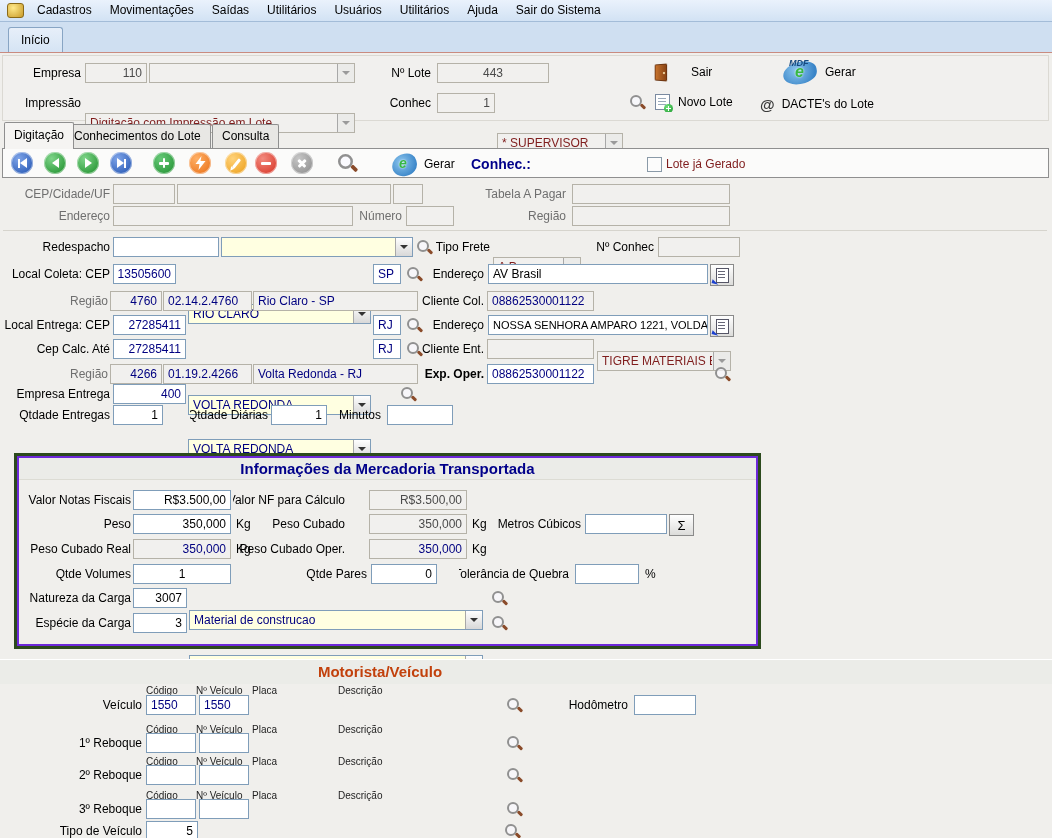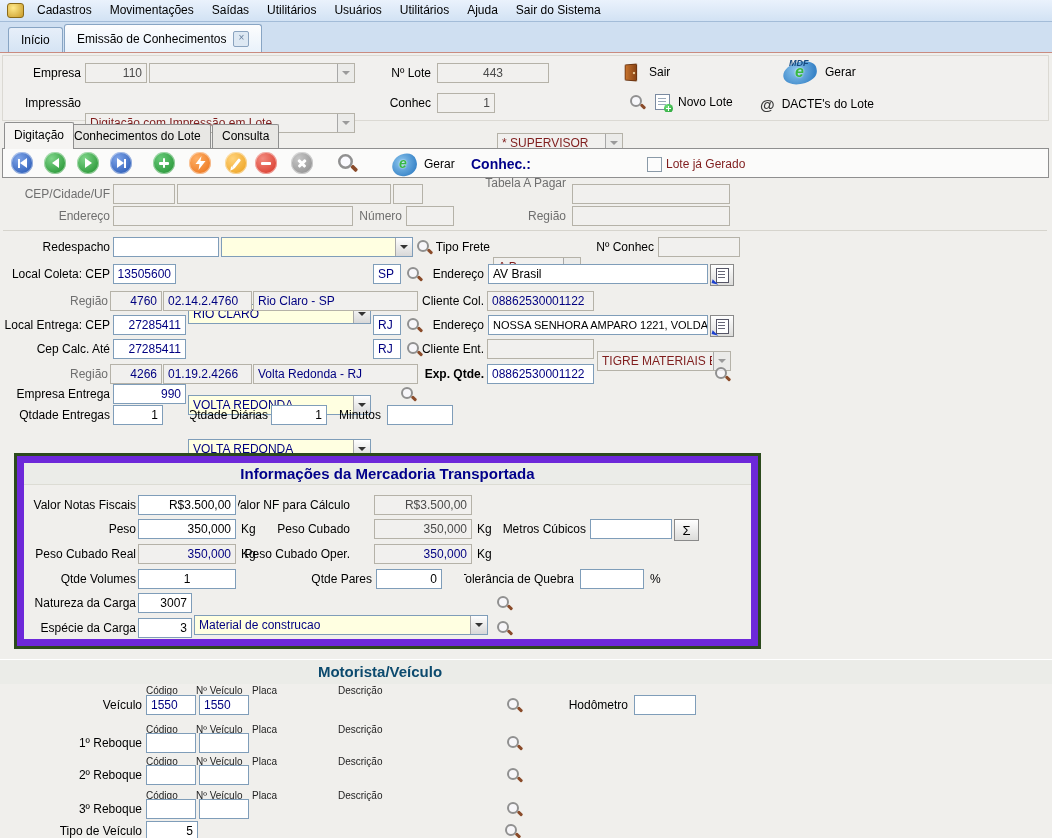--- a/index.html
+++ b/index.html
@@ -75,24 +75,24 @@
   .plusdot::before{content:"";position:absolute;left:2px;top:3.7px;width:5px;height:1.6px;background:#fff}
   .plusdot::after{content:"";position:absolute;left:3.7px;top:2px;width:1.6px;height:5px;background:#fff}
   .atic{font-weight:bold;font-size:15px;color:#3a3a3a}
   .btn{border:1px solid #8a8a8a;background:linear-gradient(#ffffff,#dcdcda);display:flex;align-items:center;justify-content:center}
   .docbtn{position:absolute;width:22px;height:20px}
   .docico{width:11px;height:13px;background:#fff;border:1px solid #556;position:relative;display:inline-block}
   .docico::before{content:"";position:absolute;left:1px;top:2px;width:7px;height:1px;background:#667;box-shadow:0 3px 0 #667,0 6px 0 #667}
   .docico::after{content:"";position:absolute;left:-5px;bottom:-2px;border-top:4px solid transparent;border-left:7px solid #1a3fd0;transform:rotate(15deg)}
   .hline{position:absolute;left:3px;width:1044px;border-top:1px solid #d6d4cd;height:0}
   .mercbox{position:absolute;border:3px solid #2c4a1d;background:#f0efec}
-  .mercinner{position:absolute;left:0;top:0;right:0;bottom:0;border:7px solid #6d28d9}
+  .mercinner{position:absolute;left:0;top:0;right:0;bottom:0;border:2px solid #6d28d9}
   .secttitle{height:21px;line-height:21px;text-align:center;background:#ebece8;color:#00008a;font-weight:bold;font-size:15px;border-bottom:1px solid #dcdcd4}
   .motband{position:absolute;left:0;width:1052px;height:24px;background:#ebece8;border-top:1px solid #fff}
-  .mottitle{position:absolute;left:0;width:760px;text-align:center;line-height:24px;color:#0c4a6e;font-weight:bold;font-size:15px}
+  .mottitle{position:absolute;left:0;width:760px;text-align:center;line-height:24px;color:#c2410c;font-weight:bold;font-size:15px}
   .shdr{position:absolute;font-size:10px;color:#222;white-space:nowrap}
   .conh{font-weight:bold;color:#00008a;font-size:14px}
 </style>
 </head>
 <body>
 
 <div class="menubar">
   <span class="appicon"></span>
   <span class="mitem">Cadastros</span>
   <span class="mitem">Movimentações</span>
@@ -101,24 +101,20 @@
   <span class="mitem">Usuários</span>
   <span class="mitem">Utilitários</span>
   <span class="mitem">Ajuda</span>
   <span class="mitem">Sair do Sistema</span>
 </div>
 
 <div class="tabstrip">
   <div class="tab" style="left:8px">
       <span>Início</span>
     </div>
-  <div class="tab active" style="left:64px">
-    <span>Emissão de Conhecimentos</span>
-    <span class="closebox">×</span>
-  </div>
 </div>
 
 <div class="content">
 
   <div class="hdrpanel">
     <span class="ctl lbl" style="left:6px;top:7px;width:72px">Empresa</span>
     <span class="ctl inp dis num" style="left:82px;top:7px;width:62px">110</span>
     <span class="ctl combo dis" style="left:146px;top:7px;width:206px">
         <span class="ctext"></span>
         <span class="cbtn">
@@ -138,21 +134,21 @@
     <span class="ctl lbl" style="left:382px;top:37px;width:46px">Conhec</span>
     <span class="ctl inp dis num" style="left:434px;top:37px;width:58px">1</span>
     <span class="ctl combo dis" style="left:494px;top:37px;width:126px">
         <span class="ctext gray">* SUPERVISOR</span>
         <span class="cbtn">
           <i class="tri"></i>
         </span>
       </span>
     <span class="magctl" style="left:626px;top:38px"><i class="mag"></i></span>
 
-    <span class="ctl" style="left:621px;top:6px;gap:12px">
+    <span class="ctl" style="left:651px;top:6px;gap:24px">
         <i class="door"></i>
         <span>Sair</span>
       </span>
     <span class="ctl" style="left:652px;top:36px;gap:8px">
         <span class="nlico">
           <i class="plusdot"></i>
         </span>
         <span>Novo Lote</span>
       </span>
     <span class="ctl" style="left:778px;top:3px;height:26px;gap:6px">
@@ -213,21 +209,21 @@
       </span>
     <span class="ctl conh" style="left:468px;top:5px">Conhec.:</span>
     <span class="cb" style="position:absolute;left:644px;top:8px"></span>
     <span class="ctl gray" style="left:663px;top:5px">Lote já Gerado</span>
   </div>
 
   <span class="ctl glbl" style="left:2px;top:131px;width:108px">CEP/Cidade/UF</span>
   <span class="ctl inp dis" style="left:113px;top:131px;width:62px"></span>
   <span class="ctl inp dis" style="left:177px;top:131px;width:214px"></span>
   <span class="ctl inp dis" style="left:393px;top:131px;width:30px"></span>
-  <span class="ctl glbl" style="left:458px;top:120px;width:108px">Tabela A Pagar</span>
+  <span class="ctl glbl" style="left:458px;top:131px;width:108px">Tabela A Pagar</span>
   <span class="ctl inp dis" style="left:572px;top:131px;width:158px"></span>
 
   <span class="ctl glbl" style="left:2px;top:153px;width:108px">Endereço</span>
   <span class="ctl inp dis" style="left:113px;top:153px;width:240px"></span>
   <span class="ctl glbl" style="left:354px;top:153px;width:48px">Número</span>
   <span class="ctl inp dis" style="left:406px;top:153px;width:48px"></span>
   <span class="ctl glbl" style="left:458px;top:153px;width:108px">Região</span>
   <span class="ctl inp dis" style="left:572px;top:153px;width:158px"></span>
 
   <div class="hline" style="top:177px"></div>
@@ -312,32 +308,32 @@
       <span class="ctext"></span>
       <span class="cbtn">
         <i class="tri"></i>
       </span>
     </span>
 
   <span class="ctl glbl" style="left:2px;top:311px;width:106px">Região</span>
   <span class="ctl inp dis num navy" style="left:110px;top:311px;width:52px">4266</span>
   <span class="ctl inp dis navy" style="left:163px;top:311px;width:89px">01.19.2.4266</span>
   <span class="ctl inp dis navy" style="left:253px;top:311px;width:165px">Volta Redonda - RJ</span>
-  <span class="ctl lbl b" style="left:418px;top:311px;width:66px">Exp. Qtde.</span>
+  <span class="ctl lbl b" style="left:418px;top:311px;width:66px">Exp. Oper.</span>
   <span class="ctl inp navy" style="left:487px;top:311px;width:107px">08862530001122</span>
   <span class="ctl combo yellow" style="left:597px;top:311px;width:112px">
       <span class="ctext navy">TIGRE MATERIAIS</span>
       <span class="cbtn">
         <i class="tri"></i>
       </span>
     </span>
   <span class="magctl" style="left:714px;top:313px"><i class="mag"></i></span>
 
   <span class="ctl lbl" style="left:2px;top:331px;width:108px">Empresa Entrega</span>
-  <span class="ctl inp num navy" style="left:113px;top:331px;width:73px">990</span>
+  <span class="ctl inp num navy" style="left:113px;top:331px;width:73px">400</span>
   <span class="ctl combo yellow" style="left:188px;top:331px;width:208px">
       <span class="ctext"></span>
       <span class="cbtn">
         <i class="tri"></i>
       </span>
     </span>
   <span class="magctl" style="left:400px;top:333px"><i class="mag"></i></span>
 
   <span class="ctl lbl" style="left:2px;top:352px;width:108px">Qtdade Entregas</span>
   <span class="ctl inp num" style="left:113px;top:352px;width:50px">1</span>

